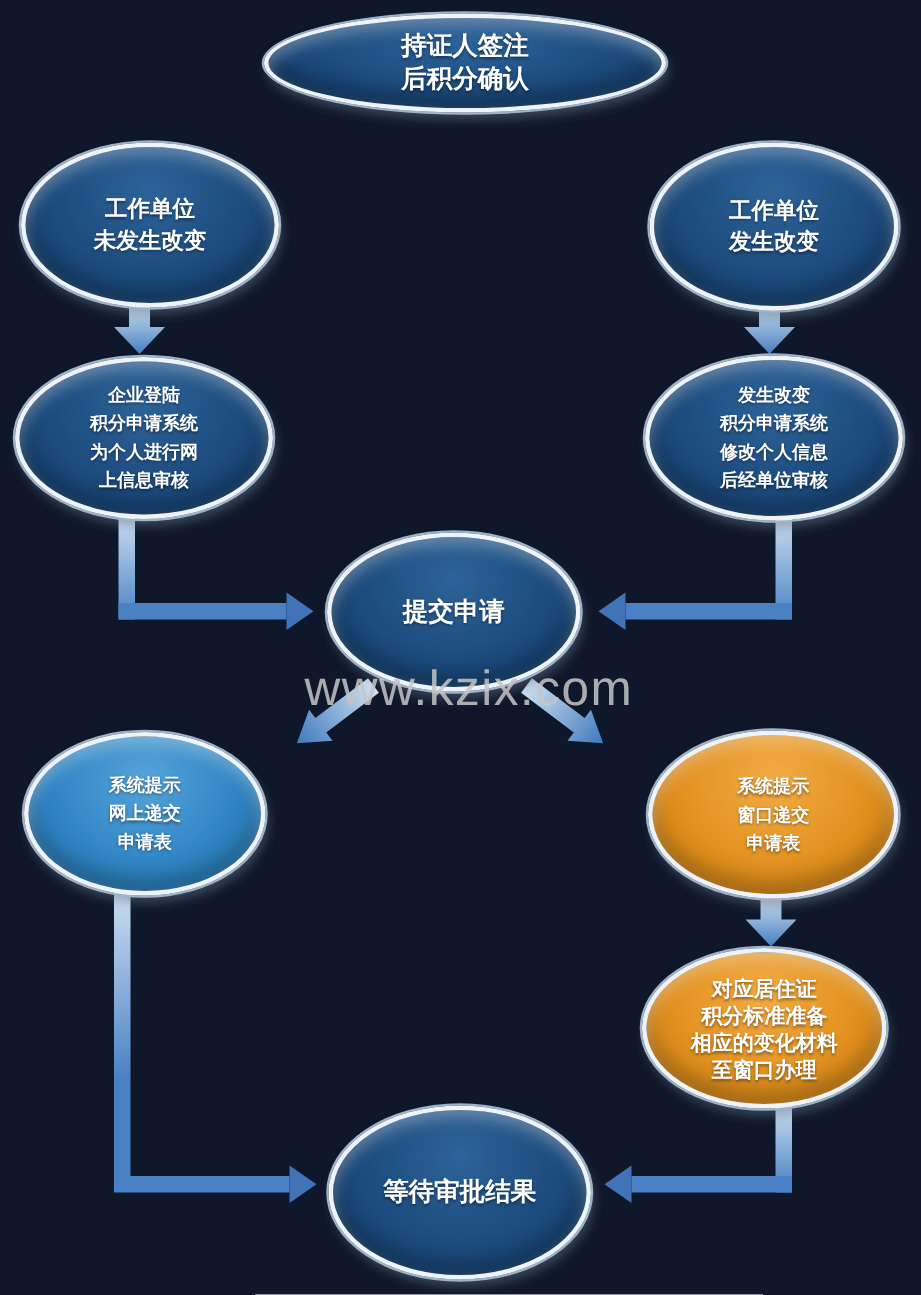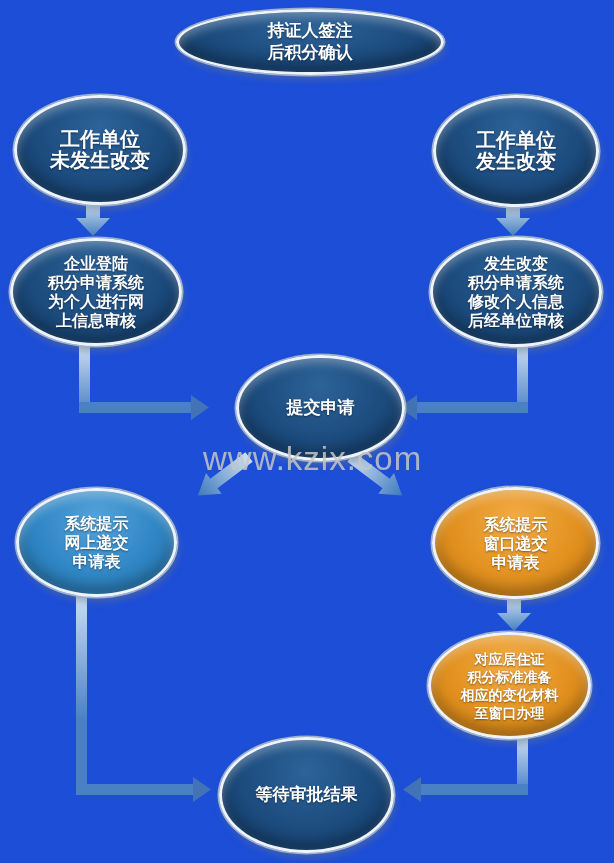--- a/index.html
+++ b/index.html
@@ -1,20 +1,20 @@
 <!DOCTYPE html>
 <html><head>
 <meta charset="utf-8">
 <style>
   html, body { margin: 0; padding: 0; background: #ffffff; }
   .canvas {
     position: relative;
     width: 614px;
     height: 863px;
-    background: #1d4ed8;
+    background: #0f172a;
     overflow: hidden;
     font-family: "Liberation Sans", sans-serif;
   }
   .arrows {
     position: absolute;
     left: 0; top: 0;
     z-index: 1;
   }
   .node {
     position: absolute;
@@ -38,42 +38,42 @@
   .navy {
     background: radial-gradient(ellipse at 50% 28%, #2d6399 0%, #1c4b7e 55%, #113a63 100%);
   }
   .blue {
     background: radial-gradient(ellipse at 50% 28%, #55a3da 0%, #2f86c4 55%, #2470a8 100%);
   }
   .orange {
     background: radial-gradient(ellipse at 50% 28%, #f2ab44 0%, #e2911f 55%, #cb7d10 100%);
   }
   .fs17 { font-size: 17px; line-height: 22px; }
-  .fs16 { font-size: 20px; line-height: 21px; }
-  .fs15 { font-size: 16px; line-height: 19px; }
+  .fs16 { font-size: 15px; line-height: 21px; }
+  .fs15 { font-size: 12px; line-height: 19px; }
   .fs14 { font-size: 14px; line-height: 18px; }
   .watermark {
     position: absolute;
     z-index: 5;
     left: 203px;
     top: 412px;
     font-size: 33px;
     letter-spacing: 1px;
     color: #c6c6c6;
     opacity: 0.85;
     font-weight: normal;
     margin-top: 28px;
   }
   
   .n-start   { left: 176px; top: 9px;   width: 262px; height: 60px; }
   .n-left1   { left: 14px;  top: 95px;  width: 166px; height: 104px; }
   .n-right1  { left: 433px; top: 95px;  width: 160px; height: 106px; }
   .n-left2   { left: 10px;  top: 238px; width: 166px; height: 102px; }
   .n-right2  { left: 430px; top: 237px; width: 166px; height: 104px; }
-  .n-submit  { left: 236px; top: 355px; width: 163px; height: 100px; }
+  .n-submit  { left: 218px; top: 355px; width: 163px; height: 100px; }
   .n-left3   { left: 16px;  top: 488px; width: 155px; height: 103px; }
   .n-right3  { left: 432px; top: 487px; width: 161px; height: 106px; }
   .n-right4  { left: 428px; top: 632px; width: 157px; height: 101px; }
   .n-end     { left: 219px; top: 737px; width: 169px; height: 110px; }
 </style>
 </head>
 <body>
 
 <div class="canvas">
 

